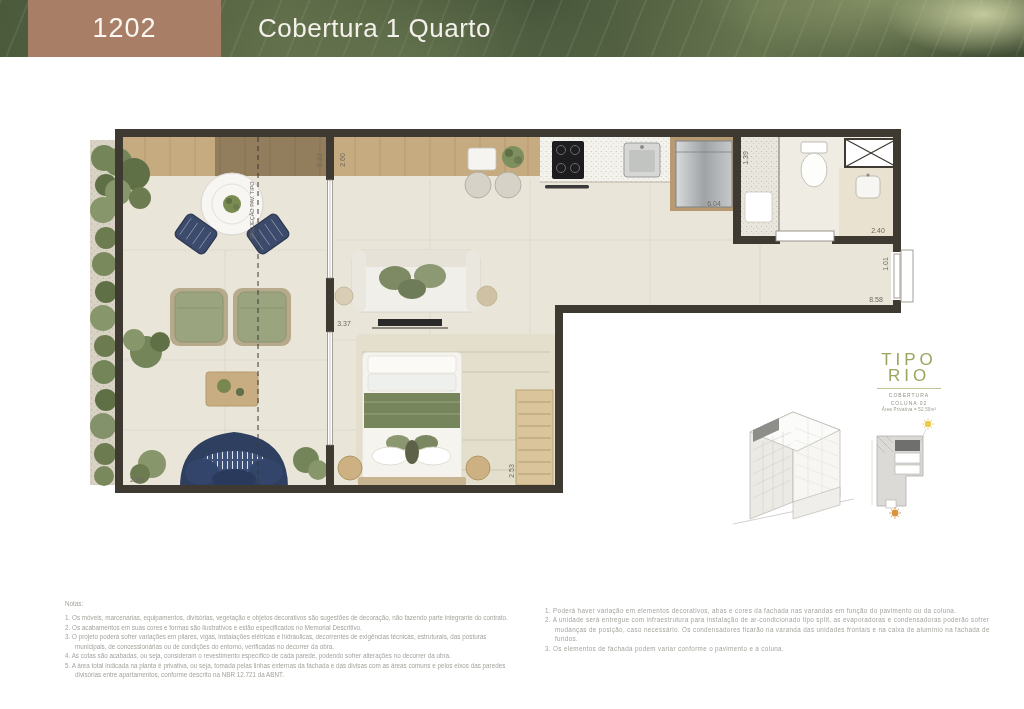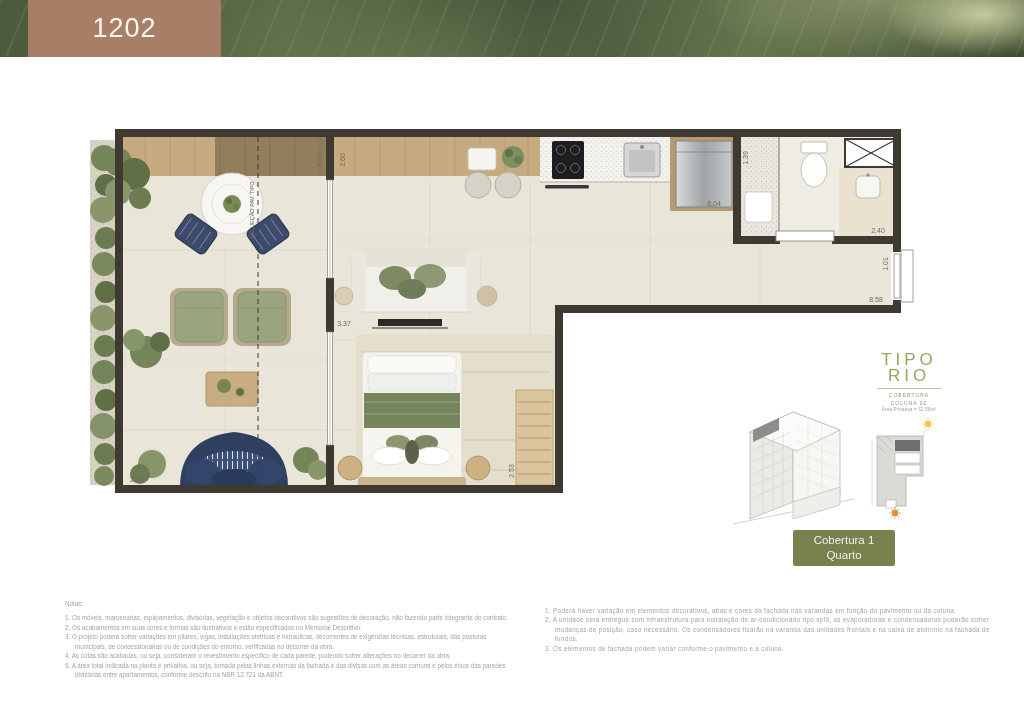--- a/index.html
+++ b/index.html
@@ -39,20 +39,21 @@
 </head>
 <body>
 
 <div class="page">
 
   <div class="header">
     <div class="header-leaf"></div>
     <div class="header-brown">
       <span class="unit-number">1202</span>
     </div>
+    <div class="header-title">Cobertura 1 Quarto</div>
   </div>
 
   <svg width="1024" height="709" viewBox="0 0 1024 709" style="position:absolute;left:0;top:0;">
     <defs>
       <pattern id="speck" width="5" height="5" patternUnits="userSpaceOnUse">
         <rect width="5" height="5" fill="#f4f2ec"></rect>
         <circle cx="1.2" cy="1.5" r="0.5" fill="#b9b5a9"></circle>
         <circle cx="3.6" cy="3.8" r="0.45" fill="#c8c4b8"></circle>
       </pattern>
       <pattern id="speck2" width="5" height="5" patternUnits="userSpaceOnUse">
@@ -422,24 +423,20 @@
 
   <div class="logo-block">
     <div class="logo-word">TIPO</div>
     <div class="logo-word">RIO</div>
     <div class="logo-rule"></div>
     <div class="logo-cap">COBERTURA</div>
     <div class="logo-cap">COLUNA 02</div>
     <div class="logo-cap small">Área Privativa = 52,50m²</div>
   </div>
 
-  <div class="unit-badge">
-    <span>Cobertura 1</span>
-    <span>Quarto</span>
-  </div>
 
   <div class="notes notes-left">
     <div class="title">Notas:</div>
     <div class="item">1. Os móveis, marcenarias, equipamentos, divisórias, vegetação e objetos decorativos são sugestões de decoração, não fazendo parte integrante do contrato.</div>
     <div class="item">2. Os acabamentos em suas cores e formas são ilustrativos e estão especificados no Memorial Descritivo.</div>
     <div class="item">3. O projeto poderá sofrer variações em pilares, vigas, instalações elétricas e hidráulicas, decorrentes de exigências técnicas, estruturais, das posturas municipais, de concessionárias ou de condições do entorno, verificadas no decorrer da obra.</div>
     <div class="item">4. As cotas são acabadas, ou seja, consideram o revestimento específico de cada parede, podendo sofrer alterações no decorrer da obra.</div>
     <div class="item">5. A área total indicada na planta é privativa, ou seja, tomada pelas linhas externas da fachada e das divisas com as áreas comuns e pelos eixos das paredes divisórias entre apartamentos, conforme descrito na NBR 12.721 da ABNT.</div>
   </div>
   <div class="notes notes-right">

